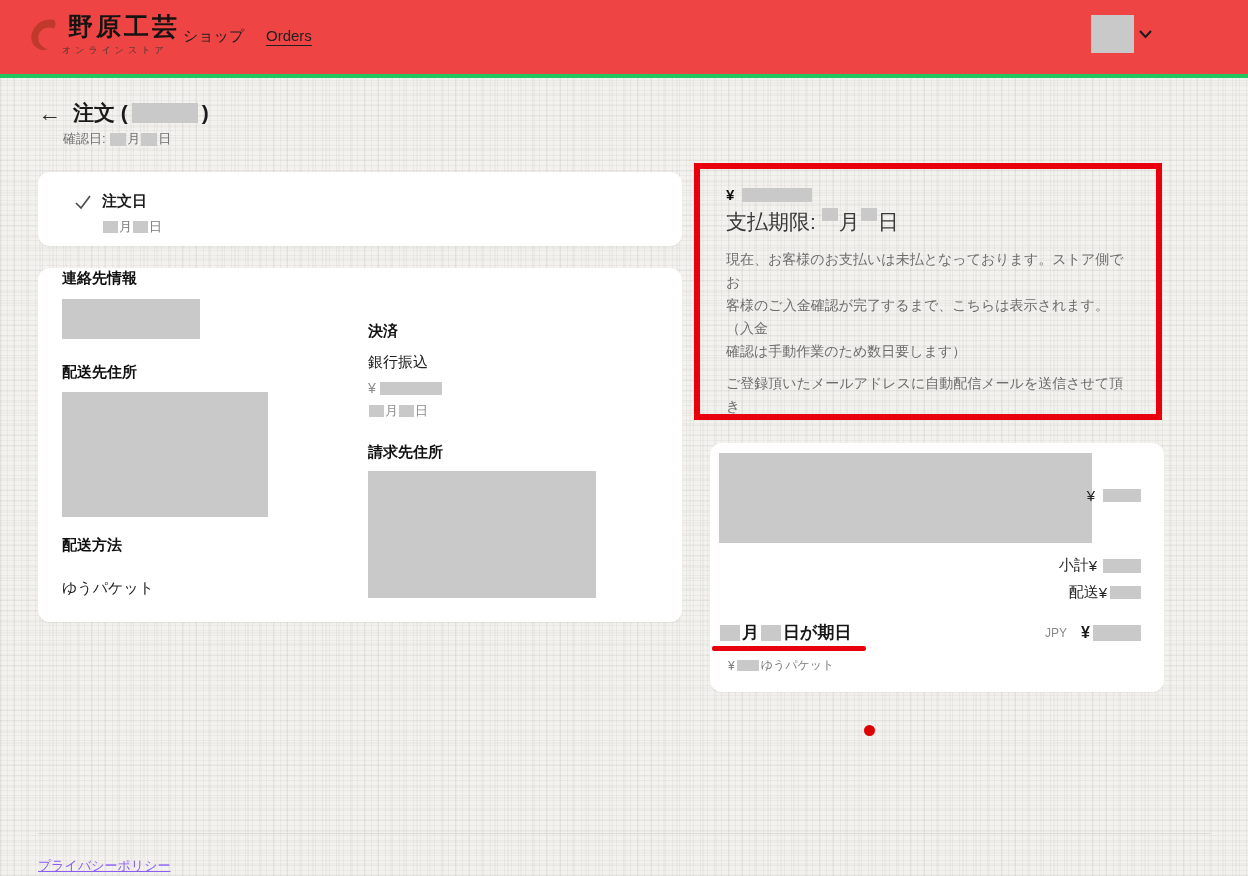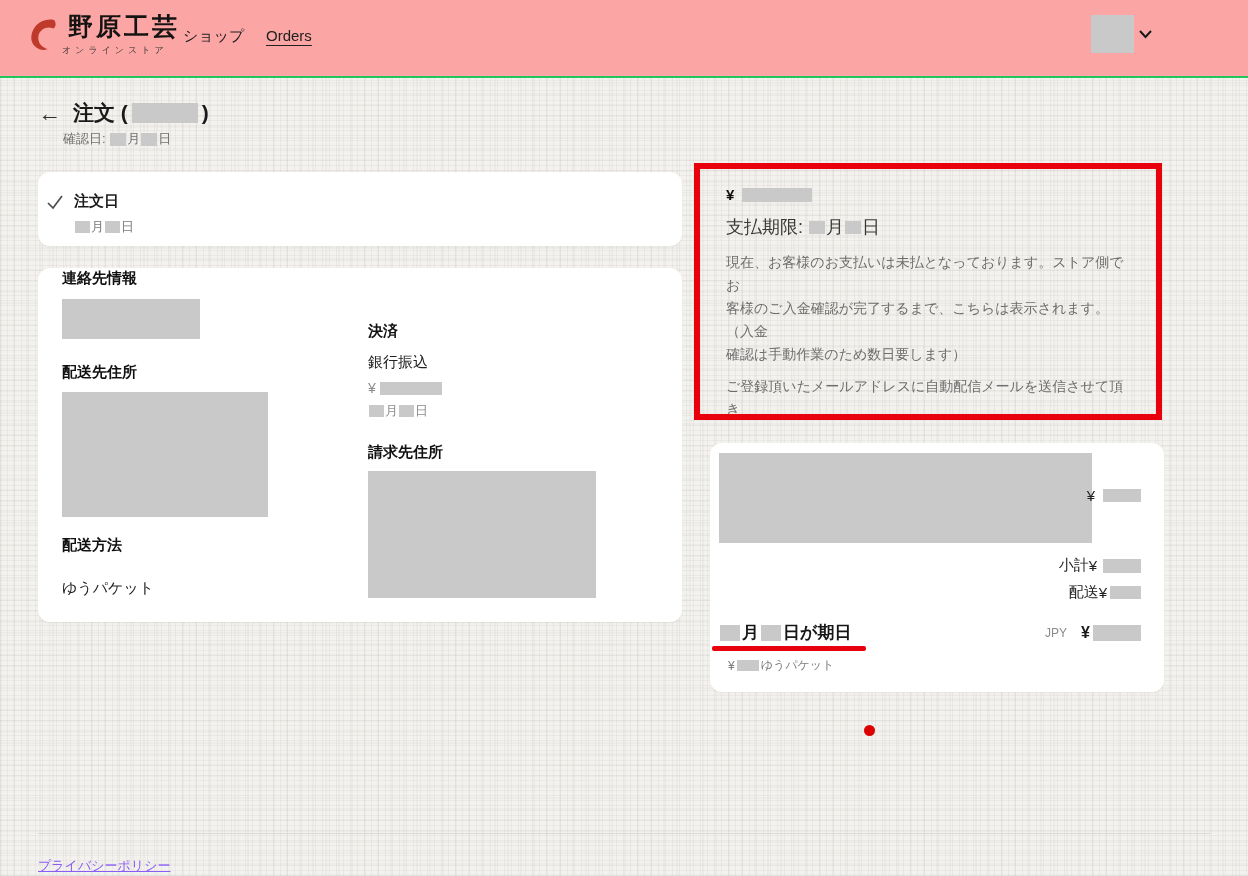--- a/index.html
+++ b/index.html
@@ -12,42 +12,42 @@
     background-image:
       repeating-linear-gradient(90deg, rgba(175,170,160,0.14) 0 1px, transparent 1px 7px),
       repeating-linear-gradient(90deg, rgba(175,170,160,0.09) 0 2px, transparent 2px 13px),
       repeating-linear-gradient(0deg, rgba(175,170,160,0.12) 0 1px, transparent 1px 5px),
       repeating-linear-gradient(0deg, rgba(160,155,148,0.07) 0 2px, transparent 2px 11px);
   }
   .redact { background:#c9c9c9; display:inline-block; vertical-align:middle; }
   .card { position:absolute; background:#fff; border-radius:12px; box-shadow:0 1px 2px rgba(0,0,0,0.05); }
 
   
-  .header { position:absolute; left:0; top:0; width:1248px; height:78px; background:#fca5a5; border-bottom:2px solid #22c55e; z-index:2; }
+  .header { position:absolute; left:0; top:0; width:1248px; height:78px; background:#ef4444; border-bottom:4px solid #22c55e; z-index:2; }
   .logo { position:absolute; left:30px; top:12px; display:flex; align-items:flex-start; cursor:pointer; }
   .logo-swirl { width:34px; height:38px; margin-top:6px; }
   .logo-textwrap { margin-left:4px; }
   .brand { font-family:"DejaVu Serif","Liberation Serif",serif; font-weight:700; font-size:25px; letter-spacing:3px; color:#161412; line-height:30px; }
   .brand-sub { font-size:9px; letter-spacing:4px; color:#3c3a36; margin-top:2px; margin-left:-6px; }
   .nav-shop { position:absolute; left:183px; top:27px; font-size:15px; color:#202020; cursor:pointer; }
   .nav-orders { position:absolute; left:266px; top:27px; font-size:15px; color:#202020; text-decoration:underline; text-underline-offset:4px; cursor:pointer; }
   .account { position:absolute; left:1091px; top:15px; display:flex; align-items:center; cursor:pointer; }
   .account .redact { width:43px; height:38px; }
   .account svg { margin-left:5px; }
 
   
   .title-row { position:absolute; left:38px; top:99px; display:flex; align-items:center; }
   .back-arrow { font-size:23px; color:#2e2e2e; line-height:26px; cursor:pointer; }
   .page-title { font-size:21px; font-weight:700; margin-left:12px; display:flex; align-items:center; }
   .page-title .redact { width:66px; height:20px; margin:0 4px; }
   .confirm-line { position:absolute; left:63px; top:130px; font-size:13px; color:#6f6f6f; display:flex; align-items:center; }
   .confirm-line .redact { width:16px; height:13px; margin:0 1px; }
 
   
-  .card-orderdate { left:38px; top:172px; width:644px; height:74px; padding:20px 8px; }
+  .card-orderdate { left:38px; top:172px; width:644px; height:74px; padding:20px 36px; }
   .od-row { display:flex; align-items:center; }
   .od-title { font-weight:700; font-size:15px; margin-left:10px; }
   .od-date { margin-left:28px; margin-top:7px; font-size:13px; color:#7a7a7a; display:flex; align-items:center; }
   .od-date .redact { width:15px; height:12px; margin:0 1px; }
 
   
   .card-details { left:38px; top:268px; width:644px; height:354px; padding:27px 24px 24px 24px; display:flex;align-items:flex-end; }
   .col-left { width:306px; flex:none; }
   .col-right { flex:1; }
   .h-label { font-weight:700; font-size:15px; color:#111; }
@@ -61,21 +61,21 @@
   .pay-amount .redact { width:62px; height:13px; margin-left:4px; }
   .pay-date { margin-top:6px; font-size:13px; color:#8c8c8c; display:flex; align-items:center; }
   .pay-date .redact { width:15px; height:12px; margin:0 1px; }
   .h-billaddr { margin-top:23px; }
   .block-billaddr { width:228px; height:127px; margin-top:9px; }
 
   
   .notice-box { position:absolute; left:694px; top:163px; width:468px; height:257px; border:6px solid #e8000d; padding:17px 22px 4px 26px; overflow:hidden; }
   .notice-amount { display:flex; align-items:center; font-size:15px; font-weight:700; color:#111; }
   .notice-amount .redact { width:70px; height:14px; margin-left:8px; }
-  .notice-deadline { margin-top:12px; font-size:18px; color:#383838; display:flex; align-items:center; }
+  .notice-deadline { margin-top:5px; font-size:21px; color:#383838; display:flex; }
   .notice-deadline .redact { width:16px; height:13px; margin:0 1px; }
   .notice-deadline .lbl { margin-right:5px; }
   .notice-para { margin-top:12px; font-size:14px; line-height:23px; color:#6d6d6d; white-space:pre-line; }
   .notice-para.second { margin-top:9px; }
 
   
   .card-summary { left:710px; top:443px; width:454px; height:249px; }
   .line-item-block { position:absolute; left:9px; top:10px; width:373px; height:90px; }
   .li-price { position:absolute; top:44px; right:23px; display:flex; align-items:center; font-size:15px; color:#222; }
   .li-price .redact { width:38px; height:13px; margin-left:8px; }

